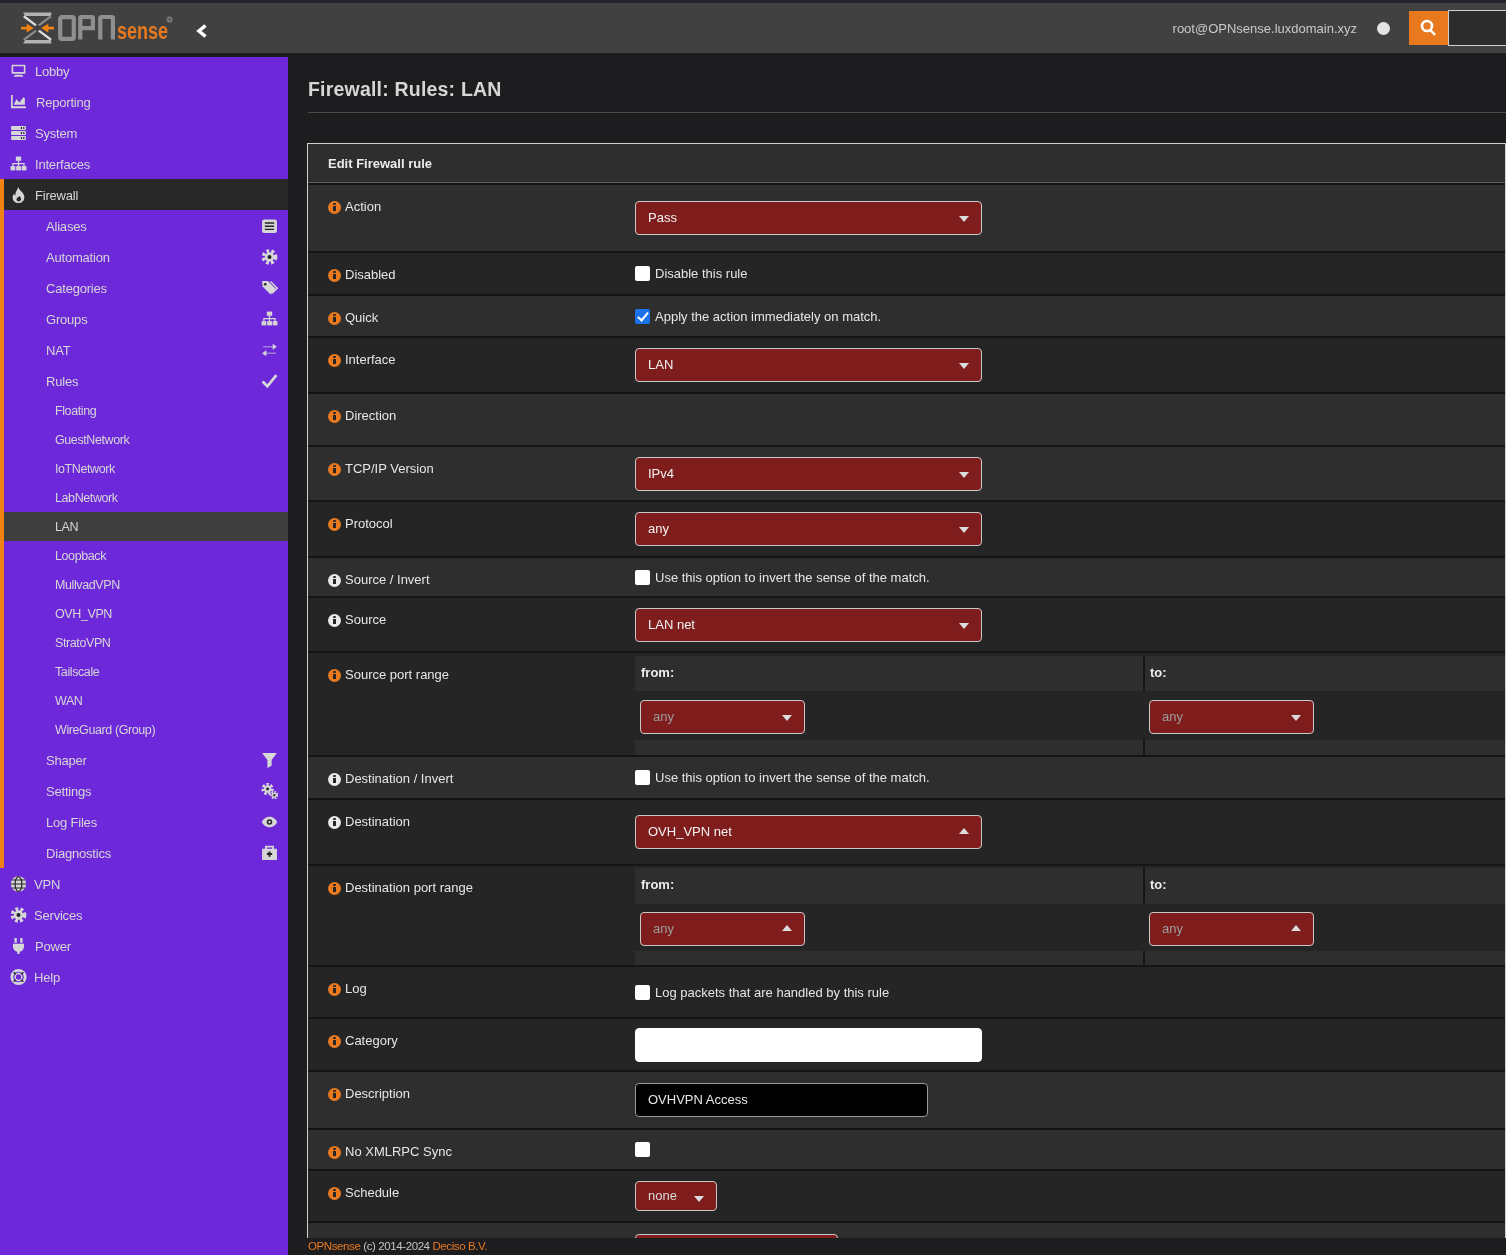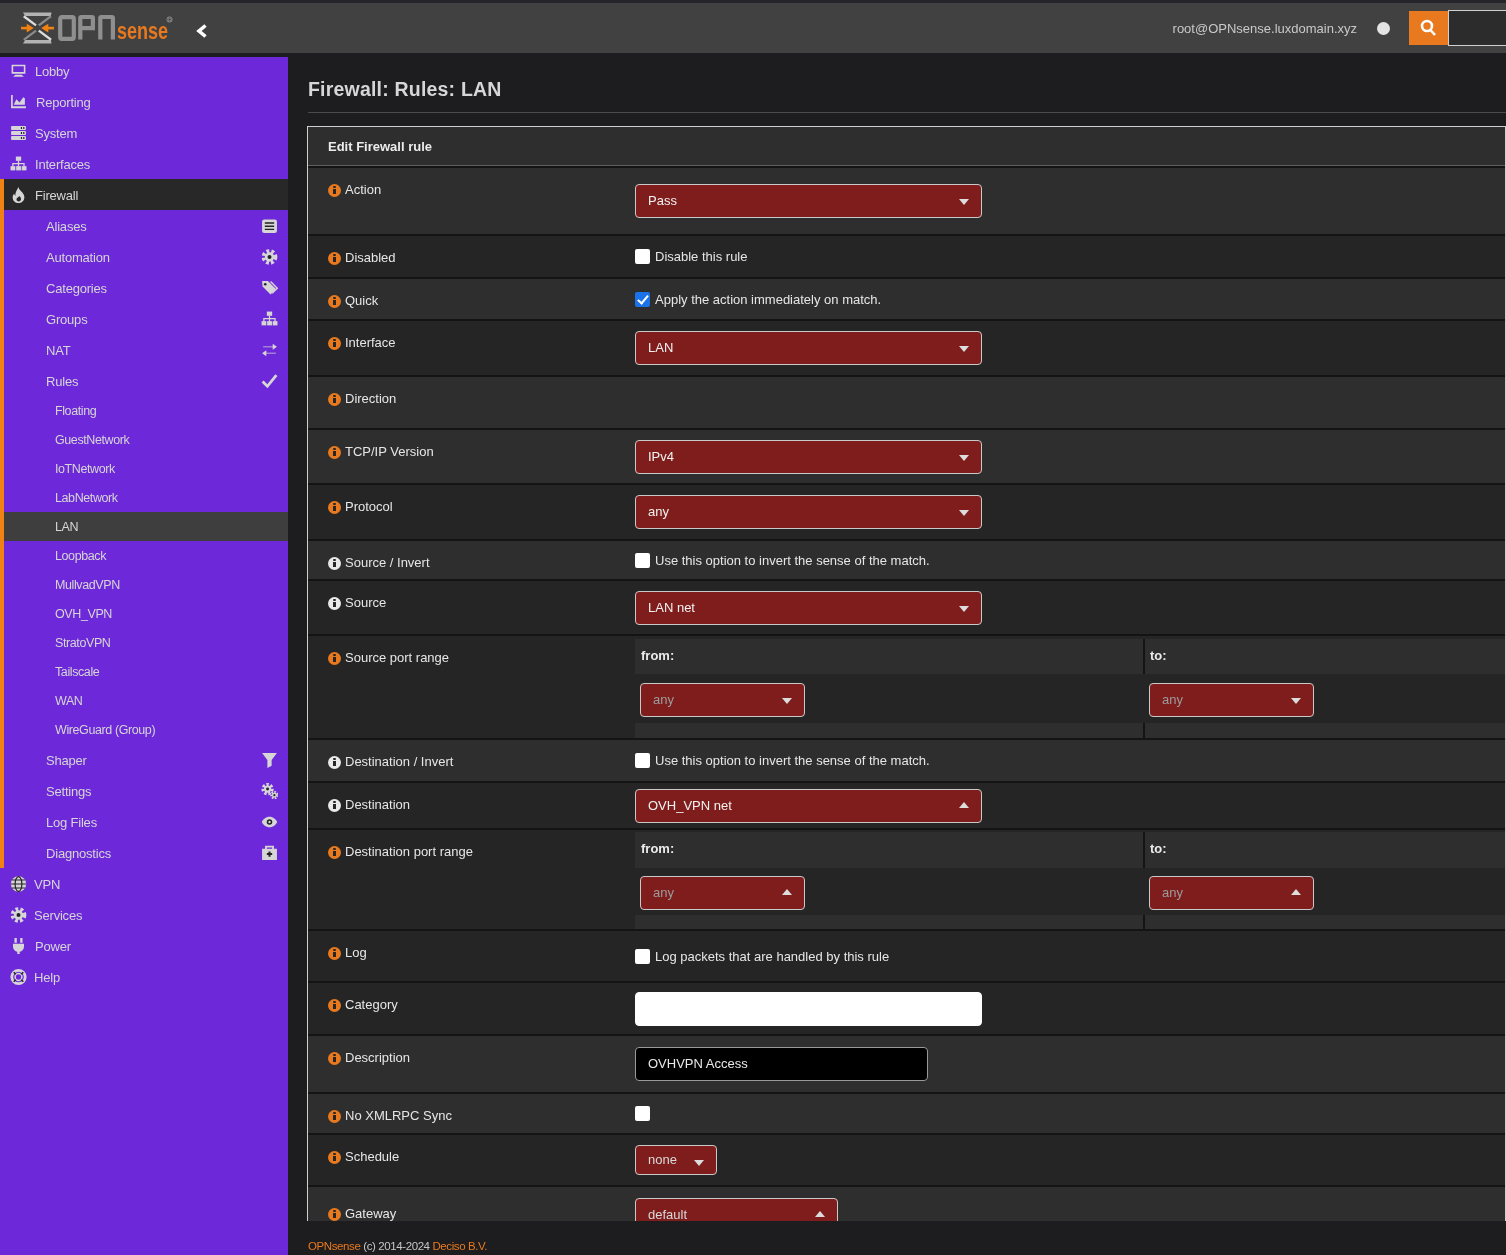--- a/index.html
+++ b/index.html
@@ -28,21 +28,21 @@
 .l2 { height:31px; } .l2 .txt { left:46px; }
 .l3 { height:29px; font-size:12.5px; letter-spacing:-0.4px; } .l3 .txt { left:55px; }
 .mi.active { background:#3e3e3e; }
 .mi.fw { background:#282828; }
 
 
 .main { position:absolute; left:288px; top:57px; width:1218px; height:1198px; }
 h1 { position:absolute; left:20px; top:21px; font-size:19.5px; font-weight:bold; color:#d6d6d6; letter-spacing:0.2px; }
 .hrule { position:absolute; left:20px; top:55px; width:1198px; height:1px; background:#4a4a4a; }
 
-.panel { position:absolute; left:19px; top:69px; width:1199px; height:1095px; border:1px solid #cfcfcf; border-bottom:none; overflow:hidden; background:#252525; }
+.panel { position:absolute; left:19px; top:86px; width:1199px; height:1095px; border:1px solid #cfcfcf; border-bottom:none; overflow:hidden; background:#252525; }
 .phead { height:39px; background:#2e2e2e; border-bottom:1px solid #606060; color:#ececec; font-weight:bold; font-size:13px; line-height:39px; padding-left:20px; }
 .row { position:relative; display:flex; border-top:2px solid #141414; }
 .row:first-of-type { border-top:none; }
 .row.lt { background:#2e2e2e; }
 .row.dk { background:#252525; }
 .lbl { width:327px; flex:none; padding:12px 0 0 20px; color:#e6e6e6; font-size:13px; line-height:20px; }
 .ctl { flex:1; display:flex; align-items:center; position:relative; color:#e6e6e6; font-size:13px; }
 
 .sel { position:relative; height:34px; border:1px solid #c9c9c9; border-radius:4px; background:#7f1d1d; color:#f2f2f2; font-size:13px; line-height:32px; padding-left:12px; }
 .sel:after { content:""; position:absolute; right:12px; top:14px; border-left:5px solid transparent; border-right:5px solid transparent; border-top:6px solid #dcdcdc; }
@@ -433,21 +433,21 @@
             <span class="vdiv"></span>
           </div>
       </div>
       </div>
 
     <div class="row lt" style="height:43px">
         <div class="lbl"><span class="ifo w"></span>Destination / Invert</div>
       <div class="ctl"><span class="cb"></span>Use this option to invert the sense of the match.</div>
       </div>
 
-    <div class="row dk" style="height:47px">
+    <div class="row dk" style="height:66px">
         <div class="lbl"><span class="ifo w"></span>Destination</div>
       <div class="ctl">
           <div class="sel up w347">OVH_VPN net</div>
         </div>
       </div>
 
     <div class="row dk" style="height:101px">
         <div class="lbl"><span class="ifo"></span>Destination port range</div>
       <div class="nt">
         <div class="strip" style="top:2px; height:36px">

